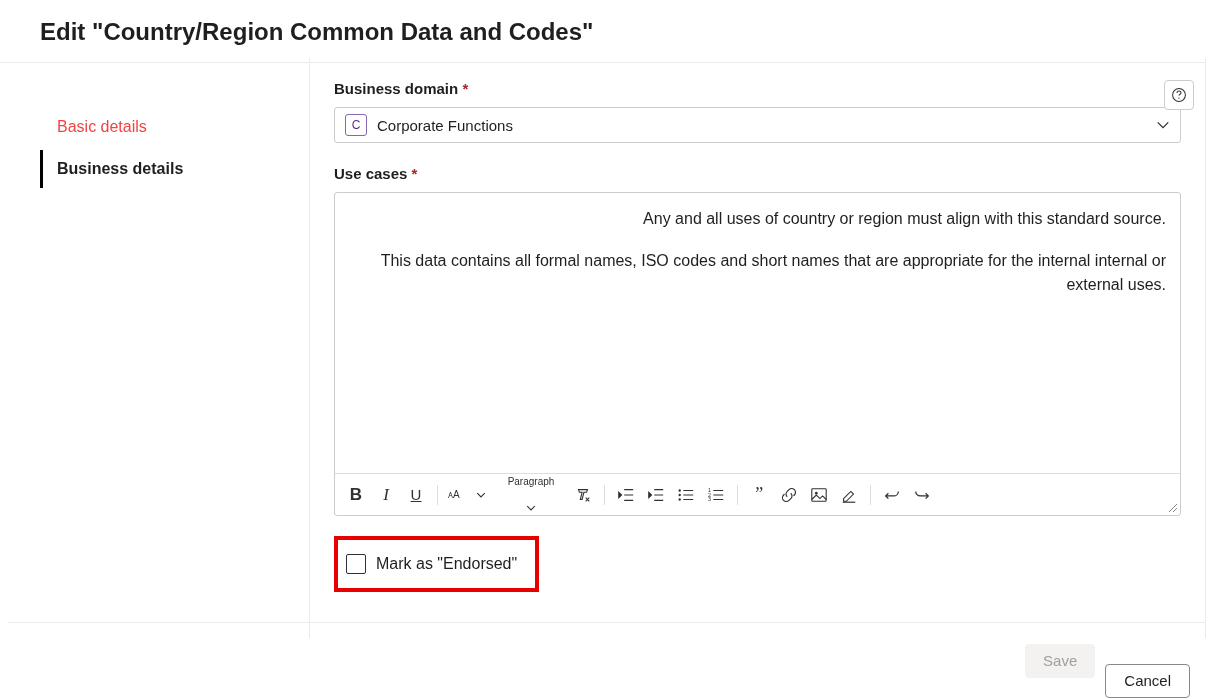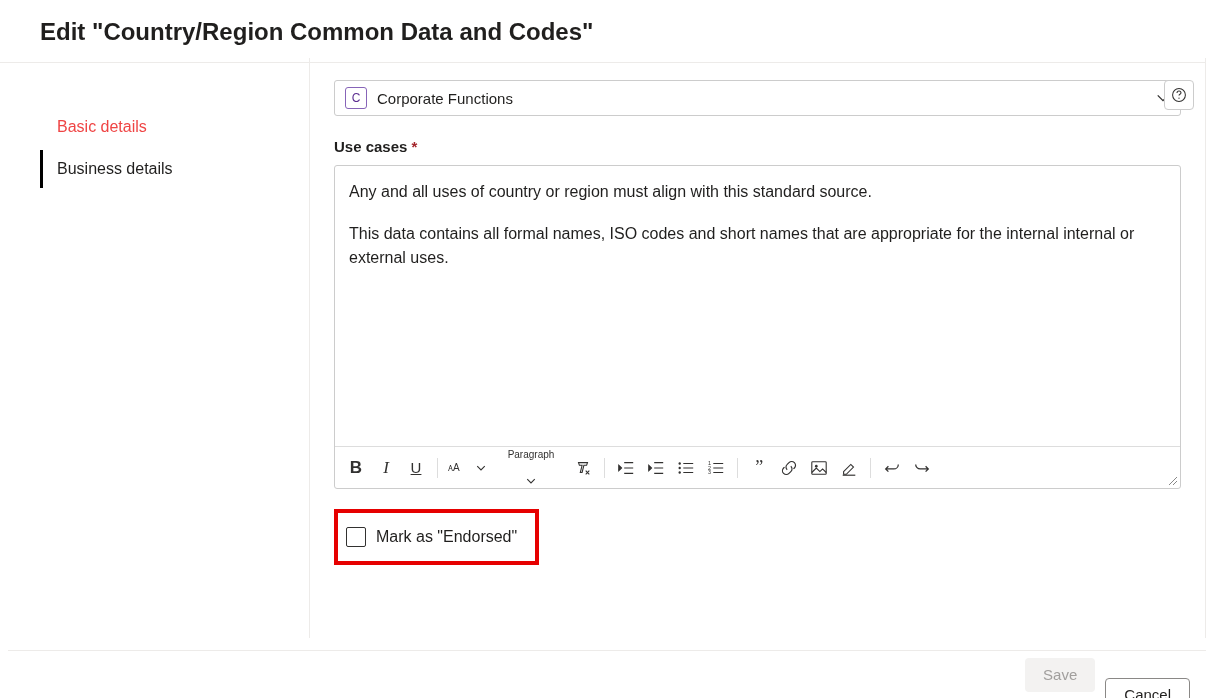--- a/index.html
+++ b/index.html
@@ -37,21 +37,21 @@
   }
   .side-item {
     padding: 10px 14px;
     font-size: 16px;
     color: #ef4444;
     cursor: pointer;
     border-left: 3px solid transparent;
     margin-bottom: 4px;
   }
   .side-item.active {
-    font-weight: 400;
+    font-weight: 700;
     border-left-color: #000;
     color: #201f1e;
   }
   .main {
     flex: 1;
     padding: 22px 24px 20px 24px;
     border-right: 1px solid #edebe9;
     overflow: auto;
   }
   .field-label {
@@ -81,20 +81,21 @@
     color: #5c2e91;
     margin-right: 10px;
     font-weight: 400;
   }
   .dropdown-value { flex: 1; font-size: 15px; color: #201f1e; }
   .chevron { width: 14px; height: 14px; }
   .rte {
     border: 1px solid #ccc;
     border-radius: 3px;
     position: relative;
+    text-align: right;
   }
   .rte-content {
     padding: 14px 14px;
     min-height: 280px;
     font-size: 16px;
     line-height: 1.5;
     color: #201f1e;
   }
   .rte-content p { margin-bottom: 18px; }
   .rte-toolbar {
@@ -155,21 +156,21 @@
     border: 1px solid #ccc;
     border-radius: 4px;
     display: flex;
     align-items: center; justify-content: center;
     cursor: pointer;
     background: #fff;
   }
   .footer {
     position: absolute;
     bottom: 0; left: 8px; right: 0;
-    height: 48px;
+    height: 76px;
     border-top: 1px solid #edebe9;
     display: flex;
     align-items: center;
     justify-content: flex-end;
     padding: 0 16px;
     gap: 10px;
   }
   .btn {
     height: 34px;
     padding: 0 18px;
@@ -201,20 +202,24 @@
 </div>
 
 <div class="body">
   <nav class="sidebar">
     <div class="side-item">Basic details</div>
     <div class="side-item active">Business details</div>
   </nav>
 
   <main class="main">
 
+    <div class="field-label">
+      <span>Business domain</span>
+      <span class="req">*</span>
+    </div>
     <div class="dropdown">
       <span class="chip">C</span>
       <span class="dropdown-value">Corporate Functions</span>
       <span>
         <svg class="chevron" viewBox="0 0 16 16">
             <path d="M2 5l6 6 6-6" fill="none" stroke="#323130" stroke-width="1.5"></path>
           </svg>
       </span>
     </div>
 

